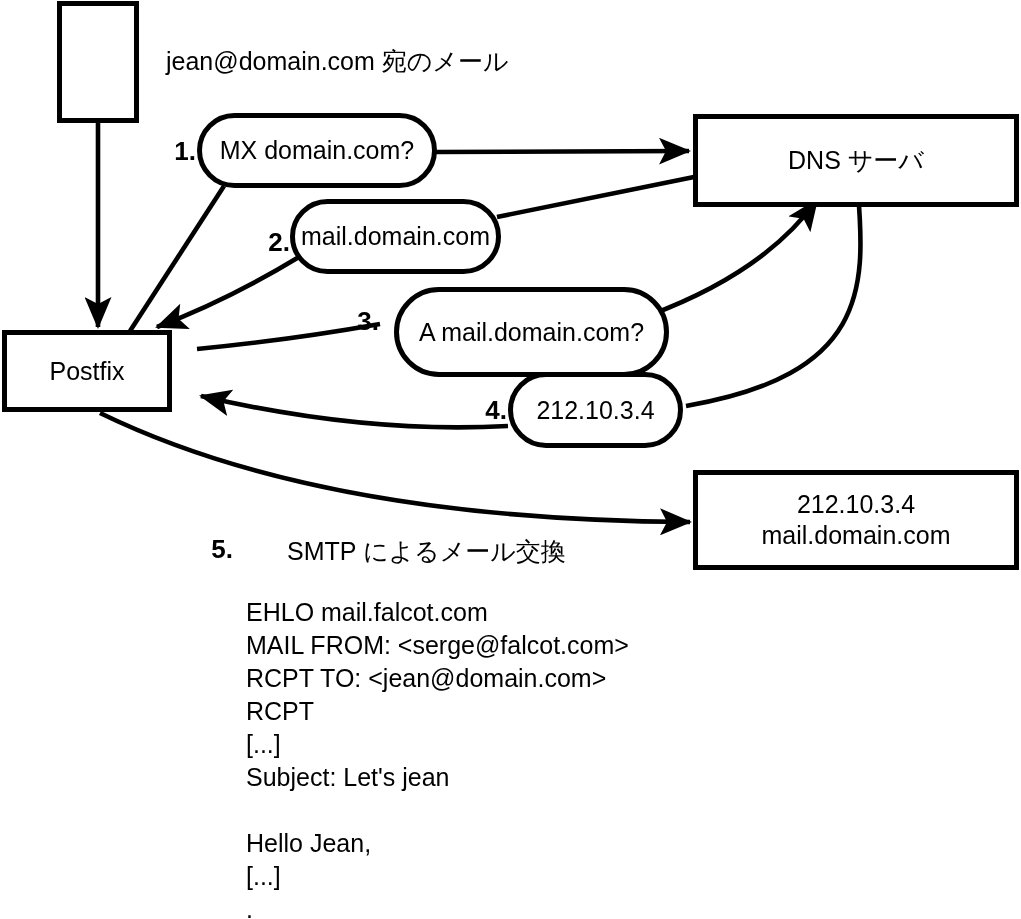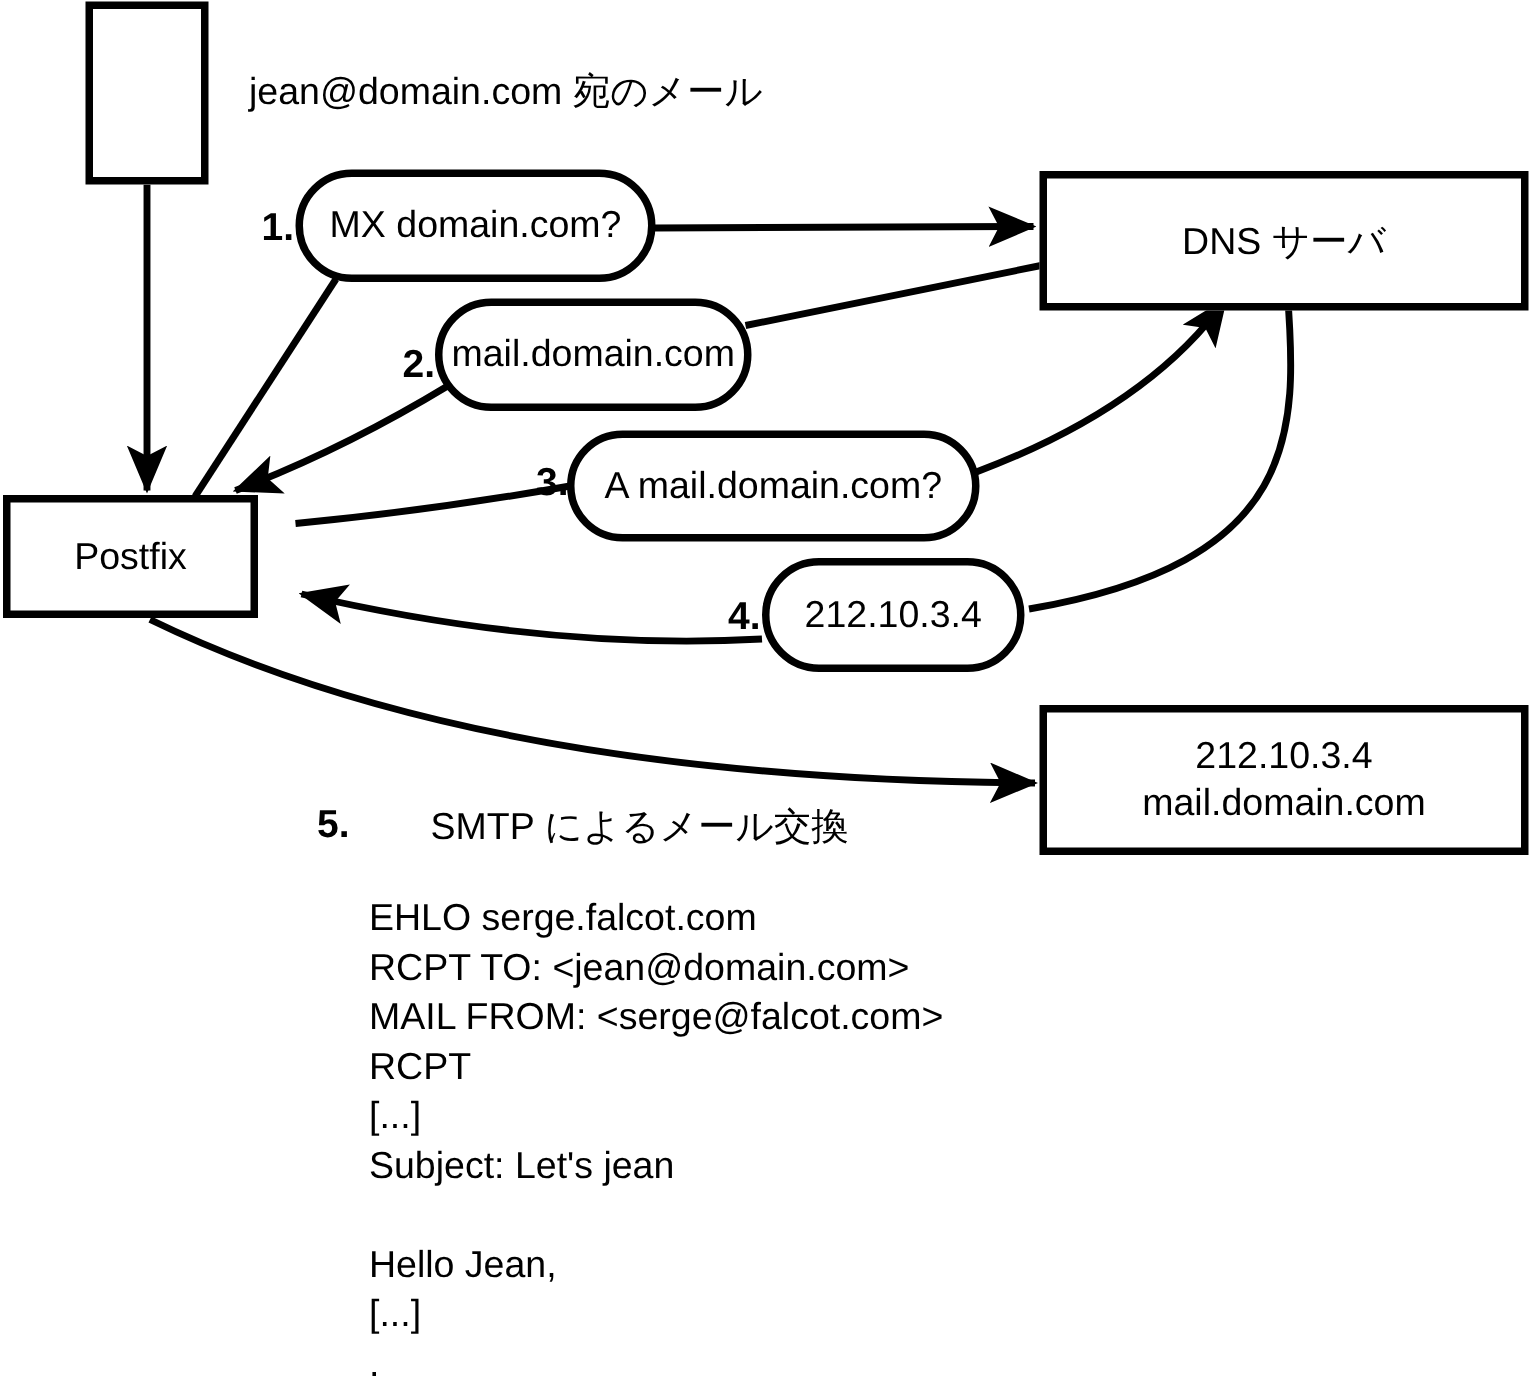--- a/index.html
+++ b/index.html
@@ -18,21 +18,21 @@
   .free-label{position:absolute;font-size:25px;line-height:30px;white-space:nowrap;}
   .smtp{position:absolute;left:246px;top:596px;font-size:25px;}
   .smtp-line{height:33px;line-height:33px;white-space:pre;}
   
   #envelope{left:57px;top:1px;width:82px;height:122px;}
   #postfix{left:2px;top:330px;width:170px;height:82px;}
   #dns{left:693px;top:114px;width:326px;height:93px;}
   #mailserver{left:693px;top:470px;width:326px;height:100px;}
   #pill1{left:197px;top:113px;width:240px;height:75px;}
   #pill2{left:290px;top:199px;width:211px;height:75px;}
-  #pill3{left:378px;top:287px;width:275px;height:74px;}
+  #pill3{left:394px;top:287px;width:275px;height:90px;}
   #pill4{left:508px;top:372px;width:175px;height:76px;}
   #num1{left:126px;top:138px;}
   #num2{left:220px;top:229px;}
   #num3{left:309px;top:308px;}
   #num4{left:437px;top:397px;}
   #num5{left:163px;top:536px;}
   #title{left:166px;top:46px;}
   #step5label{left:247px;top:536px;margin-left:40px;}
 </style>
 </head>
@@ -90,23 +90,23 @@
   </div>
 
   <div class="node box2line" id="mailserver">
     <span>212.10.3.4</span>
     <span>mail.domain.com</span>
   </div>
 
   <div class="free-label" id="step5label">SMTP によるメール交換</div>
 
   <div class="smtp">
-    <div class="smtp-line">EHLO serge.falcot.com</div>
+    <div class="smtp-line">EHLO mail.falcot.com</div>
+    <div class="smtp-line">MAIL FROM: &lt;serge@falcot.com&gt;</div>
     <div class="smtp-line">RCPT TO: &lt;jean@domain.com&gt;</div>
-    <div class="smtp-line">MAIL FROM: &lt;serge@falcot.com&gt;</div>
     <div class="smtp-line">RCPT</div>
     <div class="smtp-line">[...]</div>
     <div class="smtp-line">Subject: Let's jean</div>
     <div class="smtp-line"></div>
     <div class="smtp-line">Hello Jean,</div>
     <div class="smtp-line">[...]</div>
     <div class="smtp-line">.</div>
   </div>
 
 </div>

